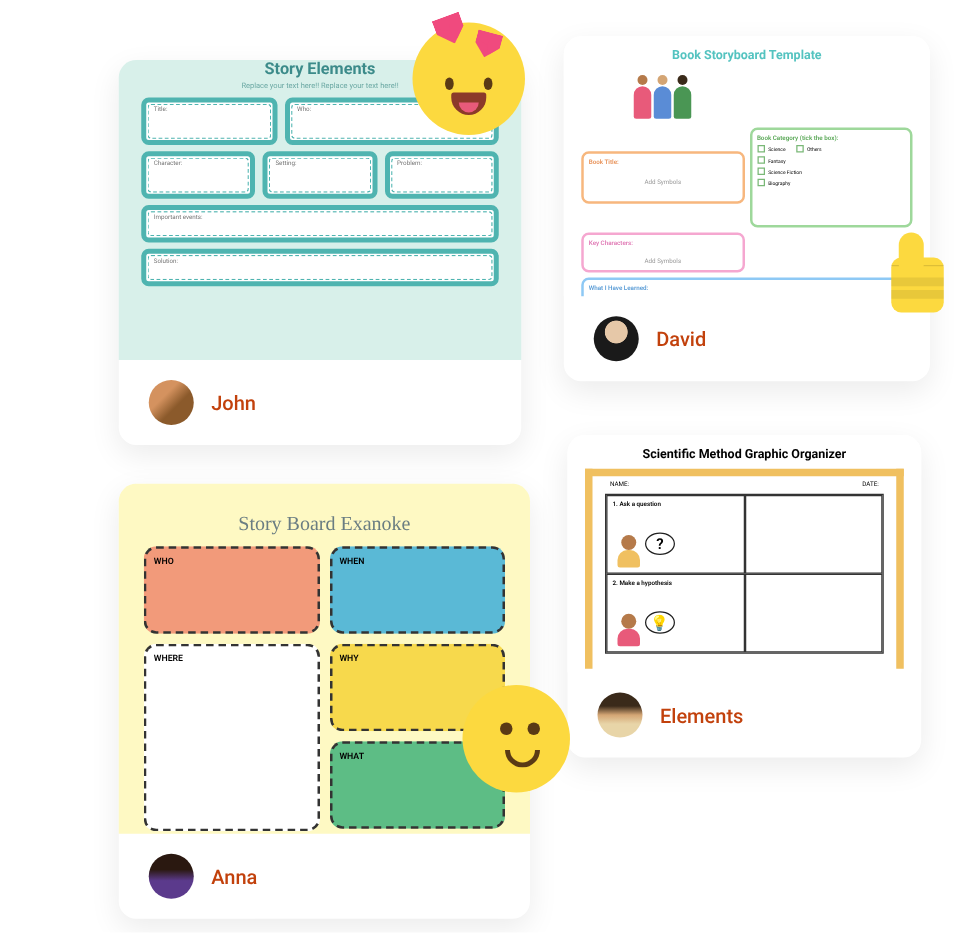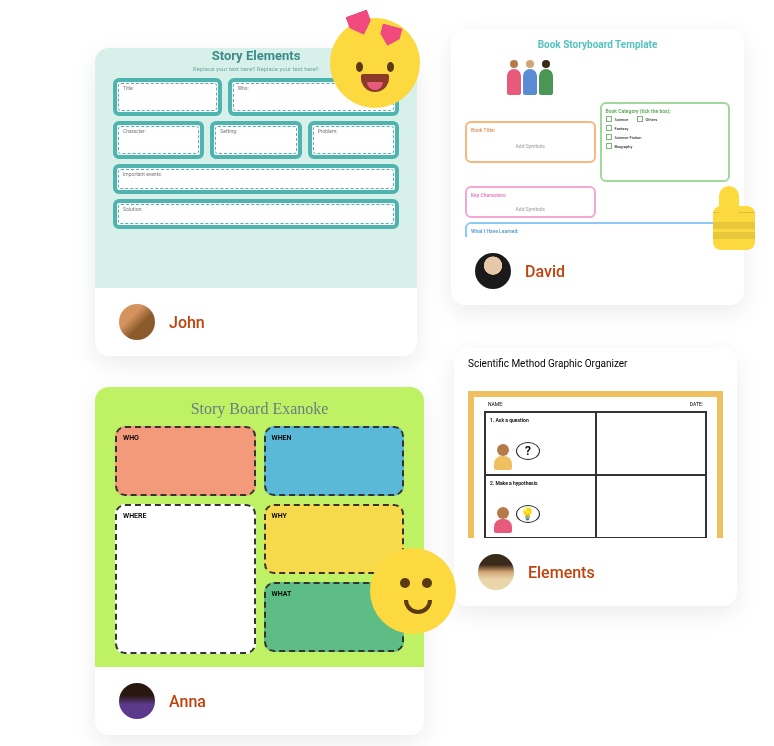--- a/index.html
+++ b/index.html
@@ -38,35 +38,35 @@
 .t2-actors{border-color:#f5a7d0;grid-column:1}
 .t2-btitle{border-color:#f7b77e;height:42px;display:flex;flex-direction:column}
 .t2-cat{border-color:#9ed89b;height:80px}
 .t2-cat .chk{display:flex;align-items:center;gap:3px;font-size:4px;margin-bottom:3px}
 .t2-cat .cb{width:6px;height:6px;border:1px solid #7ab877}
 .t2-learn{border-color:#8ec9f5;grid-column:1/3;height:54px;position:relative}
 .t2-center{text-align:center;color:#999;margin-top:8px}
 
 
 .c3{left:95px;top:387px;width:329px}
-.t3{height:280px;background:#bef264;padding:13px 20px}
+.t3{height:280px;background:#fef9c3;padding:24px 20px}
 .t3-title{text-align:center;font-family:cursive;color:#6a7d82;font-size:16px;margin-bottom:8px}
 .t3-grid{display:grid;grid-template-columns:1fr 1fr;gap:8px}
 .t3-box{border:2px dashed #333;border-radius:10px;padding:6px;font-size:7px;font-weight:600}
 .t3-who{background:#f29a7a;height:70px}
 .t3-when{background:#5ab9d6;height:70px}
 .t3-where{background:#fff;height:150px}
 .t3-col2{display:flex;flex-direction:column;gap:8px}
 .t3-why{background:#f7d94c;height:70px}
 .t3-what{background:#5dbd85;height:70px}
 
 
 .c4{left:454px;top:348px;width:283px}
 .t4{height:190px;background:#fff;padding:10px 14px}
-.t4-title{font-weight:400;font-size:10px;margin-bottom:22px}
+.t4-title{text-align:center;font-weight:700;font-size:10px;margin-bottom:6px}
 .t4-frame{border:6px solid #f0c060;border-bottom:none;padding:4px 10px 0;height:160px}
 .t4-meta{display:flex;justify-content:space-between;font-size:5px;margin-bottom:4px;padding:0 4px}
 .t4-tbl{border:1px solid #333;height:128px;display:grid;grid-template-rows:1fr 1fr;grid-template-columns:1fr 1fr}
 .t4-cell{border:0.5px solid #333;padding:4px;font-size:5px;font-weight:600;position:relative}
 .t4-kid{position:absolute;bottom:4px;left:6px;width:22px;height:26px}
 .t4-khead{width:12px;height:12px;border-radius:50%;background:#b57a4a;margin:0 auto}
 .t4-kbody{width:18px;height:14px;border-radius:8px 8px 2px 2px;margin:0 auto}
 .t4-bubble{position:absolute;bottom:14px;left:30px;width:24px;height:18px;border:1px solid #222;border-radius:50%;background:#fff;display:flex;align-items:center;justify-content:center;font-size:12px}
 
 

